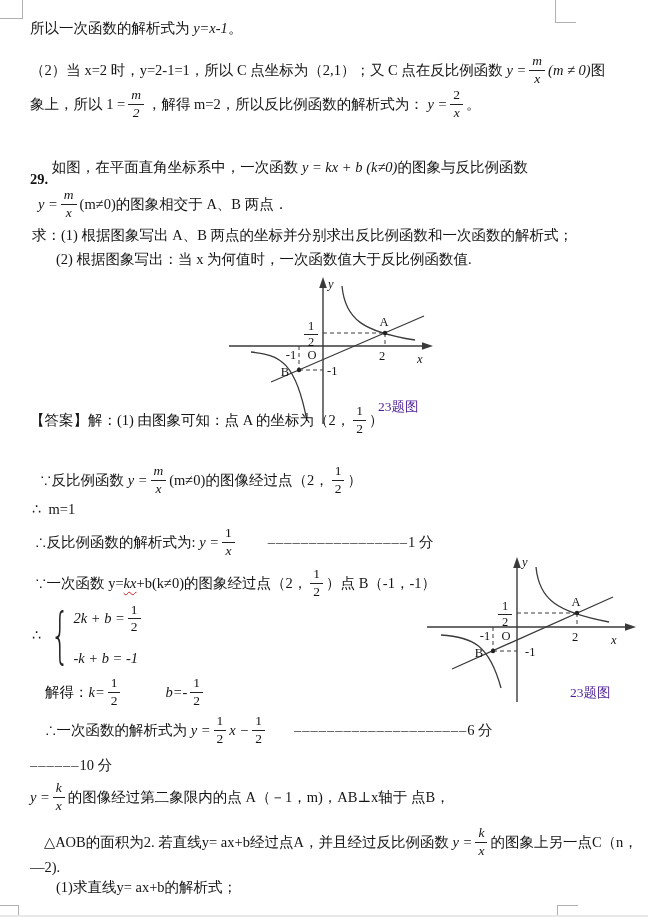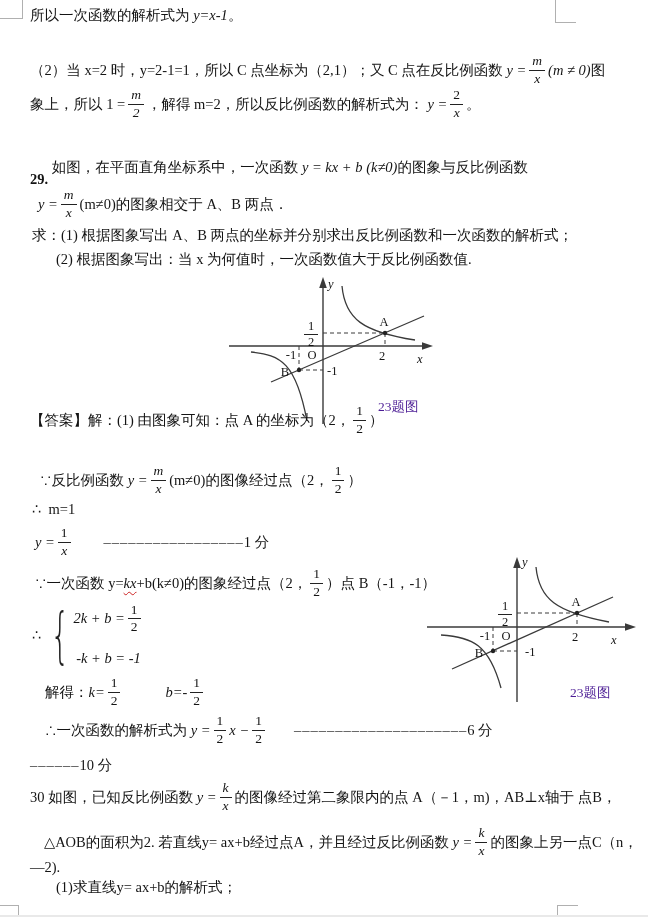--- a/index.html
+++ b/index.html
@@ -12,21 +12,21 @@
   .frac{display:inline-block;vertical-align:middle;text-align:center;line-height:1.05;
         font-size:13.5px;margin:0 3px;font-family:"Liberation Serif",serif;}
   .frac .num{display:block;padding:0 3px 1px;border-bottom:1px solid #222;}
   .frac .den{display:block;padding:1px 3px 0;}
   .iv{font-style:italic;}
   .wavy{text-decoration:underline;text-decoration-style:wavy;text-decoration-color:#cc2222;
         text-decoration-thickness:1px;text-underline-offset:3px;font-style:italic;font-family:Liberation Serif, serif;}
   .dash{letter-spacing:1px;color:#333;}
   .brace{font-size:60px;font-weight:200;line-height:.85;transform:scaleX(.5);
          display:inline-block;margin:0 -6px 0 0;font-family:"DejaVu Sans",sans-serif;color:#222;}
-  .syscol{display:flex;flex-direction:column;row-gap:15px;align-items:center;}
+  .syscol{display:flex;flex-direction:column;row-gap:15px;}
   .sysrow{display:flex;align-items:center;white-space:pre;}
   .mark{position:absolute;}
   .mark.tl{left:0;top:0;width:22px;height:18px;border-right:1px solid #b0b0b0;border-bottom:1px solid #b0b0b0;}
   .mark.tr{left:555px;top:0;width:20px;height:22px;border-left:1px solid #b0b0b0;border-bottom:1px solid #b0b0b0;}
   .mark.bl{left:0;top:905px;width:18px;height:11px;border-right:1px solid #b0b0b0;border-top:1px solid #b0b0b0;}
   .mark.br{left:557px;top:905px;width:20px;height:11px;border-left:1px solid #b0b0b0;border-top:1px solid #b0b0b0;}
   .bedge{position:absolute;left:0;top:915px;width:648px;height:2px;background:#e9e9e9;}
   svg.graph{position:absolute;overflow:visible;}
   svg .ax{stroke:#3a3a3a;stroke-width:1.4;}
   svg .thin{stroke:#222;stroke-width:1;}
@@ -43,21 +43,21 @@
 <body>
 
 <div class="page">
 
   <div class="mark tl"></div>
   <div class="mark tr"></div>
   <div class="mark bl"></div>
   <div class="mark br"></div>
   <div class="bedge"></div>
 
-  <div class="ln" style="left:30px;top:6px">
+  <div class="ln" style="left:30px;top:19px">
     <span>所以一次函数的解析式为 </span><span class="mi">y=x-1</span><span>。</span>
   </div>
 
   <div class="ln" style="left:30px;top:50px;height:40px">
     <span>（2）当 x=2 时，y=2-1=1，所以 C 点坐标为（2,1）；又 C 点在反比例函数 </span><span class="mi">y =</span><span class="frac iv"><span class="num">m</span><span class="den">x</span></span><span class="mi">(m ≠ 0)</span><span>图</span>
   </div>
 
   <div class="ln" style="left:30px;top:84px;height:40px">
     <span>象上，所以 1 =</span><span class="frac iv"><span class="num">m</span><span class="den">2</span></span><span>，解得 m=2，所以反比例函数的解析式为： </span><span class="mi">y =</span><span class="frac"><span class="num">2</span><span class="den iv">x</span></span><span>。</span>
   </div>
@@ -112,21 +112,21 @@
 
   <div class="ln" style="left:40px;top:460px;height:40px">
     <span>∵反比例函数 </span><span class="mi">y =</span><span class="frac iv"><span class="num">m</span><span class="den">x</span></span><span>(m≠0)的图像经过点（2，</span><span class="frac"><span class="num">1</span><span class="den">2</span></span><span>）</span>
   </div>
 
   <div class="ln" style="left:32px;top:500px">
     <span>∴  m=1</span>
   </div>
 
   <div class="ln" style="left:35px;top:522px;height:40px">
-    <span class="mi">y =</span><span class="frac"><span class="num">1</span><span class="den iv">x</span></span><span class="dash" style="margin-left:30px">–––––––––––––––––</span><span>1 分</span>
+    <span>∴反比例函数的解析式为: </span><span class="mi">y =</span><span class="frac"><span class="num">1</span><span class="den iv">x</span></span><span class="dash" style="margin-left:30px">–––––––––––––––––</span><span>1 分</span>
   </div>
 
   <div class="ln" style="left:35px;top:563px;height:40px">
     <span>∵一次函数 y=</span><span class="wavy">kx</span><span>+b(k≠0)的图象经过点（2，</span><span class="frac"><span class="num">1</span><span class="den">2</span></span><span>）点 B（-1，-1）</span>
   </div>
 
   <div class="ln" style="left:32px;top:598px;height:74px">
     <span>∴</span>
     <span class="brace">{</span>
     <div class="syscol">
@@ -169,21 +169,21 @@
     <line class="thin" x1="73" y1="62.5" x2="87" y2="62.5"></line>
     <text class="tm" x="80" y="74">2</text>
   </svg>
   <div class="cap" style="left:570px;top:684px">23题图</div>
 
   <div class="ln" style="left:30px;top:756px">
     <span class="dash">––––––</span><span>10 分</span>
   </div>
 
   <div class="ln" style="left:30px;top:776px;height:42px">
-    <span>30 如图，已知反比例函数 </span><span class="mi">y =</span><span class="frac iv"><span class="num">k</span><span class="den">x</span></span><span>的图像经过第二象限内的点 A（－1，m)，AB⊥x轴于 点B，</span>
+    <span class="mi">y =</span><span class="frac iv"><span class="num">k</span><span class="den">x</span></span><span>的图像经过第二象限内的点 A（－1，m)，AB⊥x轴于 点B，</span>
   </div>
 
   <div class="ln" style="left:44px;top:820px;height:44px">
     <span>△AOB的面积为2. 若直线y= ax+b经过点A，并且经过反比例函数 </span><span class="mi">y =</span><span class="frac iv"><span class="num">k</span><span class="den">x</span></span><span>的图象上另一点C（n，</span>
   </div>
 
   <div class="ln" style="left:30px;top:858px">
     <span>—2).</span>
   </div>
 

